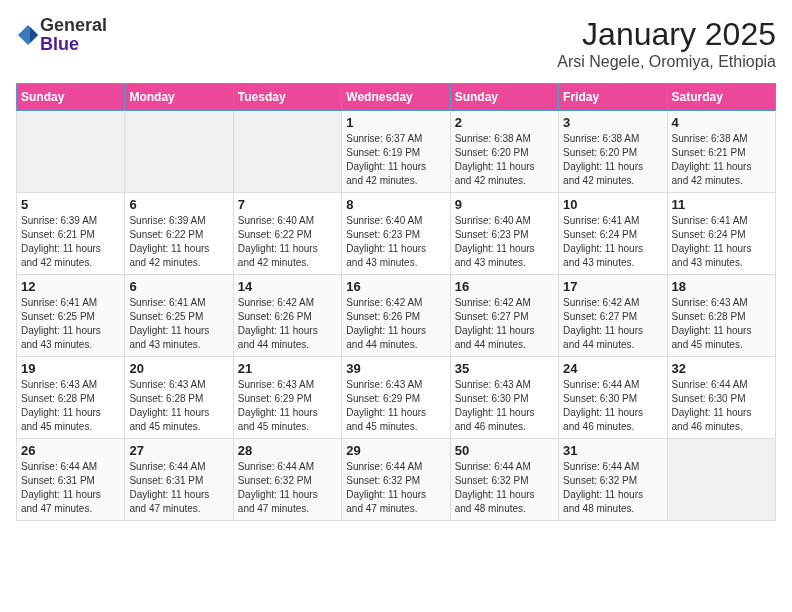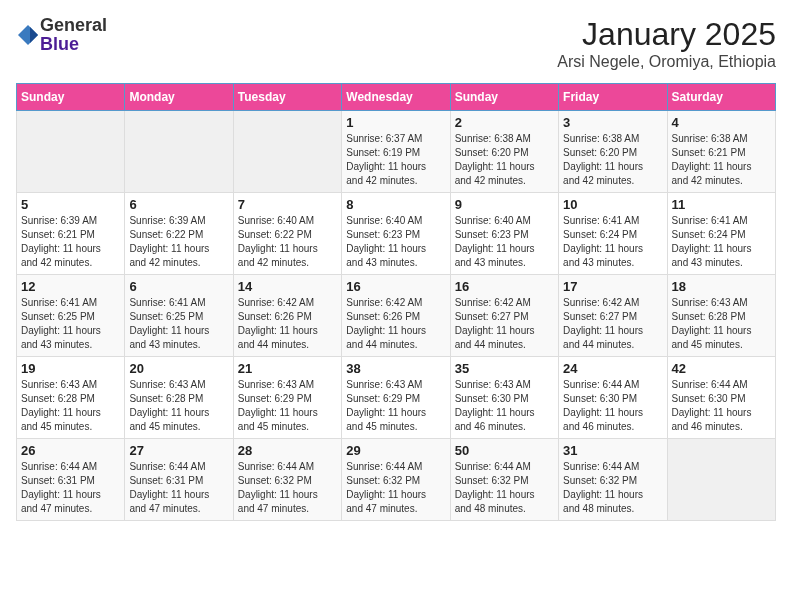--- a/index.html
+++ b/index.html
@@ -275,42 +275,42 @@
 and 45 minutes.</div>
         </td>
         <td>
           <span class="day-num">21</span>
           <div class="day-info" style="white-space: pre-line;">Sunrise: 6:43 AM
 Sunset: 6:29 PM
 Daylight: 11 hours
 and 45 minutes.</div>
         </td>
         <td>
-          <span class="day-num">38</span>
+          <span class="day-num">39</span>
           <div class="day-info" style="white-space: pre-line;">Sunrise: 6:43 AM
 Sunset: 6:29 PM
 Daylight: 11 hours
 and 45 minutes.</div>
         </td>
         <td>
           <span class="day-num">35</span>
           <div class="day-info" style="white-space: pre-line;">Sunrise: 6:43 AM
 Sunset: 6:30 PM
 Daylight: 11 hours
 and 46 minutes.</div>
         </td>
         <td>
           <span class="day-num">24</span>
           <div class="day-info" style="white-space: pre-line;">Sunrise: 6:44 AM
 Sunset: 6:30 PM
 Daylight: 11 hours
 and 46 minutes.</div>
         </td>
         <td>
-          <span class="day-num">42</span>
+          <span class="day-num">32</span>
           <div class="day-info" style="white-space: pre-line;">Sunrise: 6:44 AM
 Sunset: 6:30 PM
 Daylight: 11 hours
 and 46 minutes.</div>
         </td>
       </tr>
       <tr>
         <td>
           <span class="day-num">26</span>
           <div class="day-info" style="white-space: pre-line;">Sunrise: 6:44 AM

